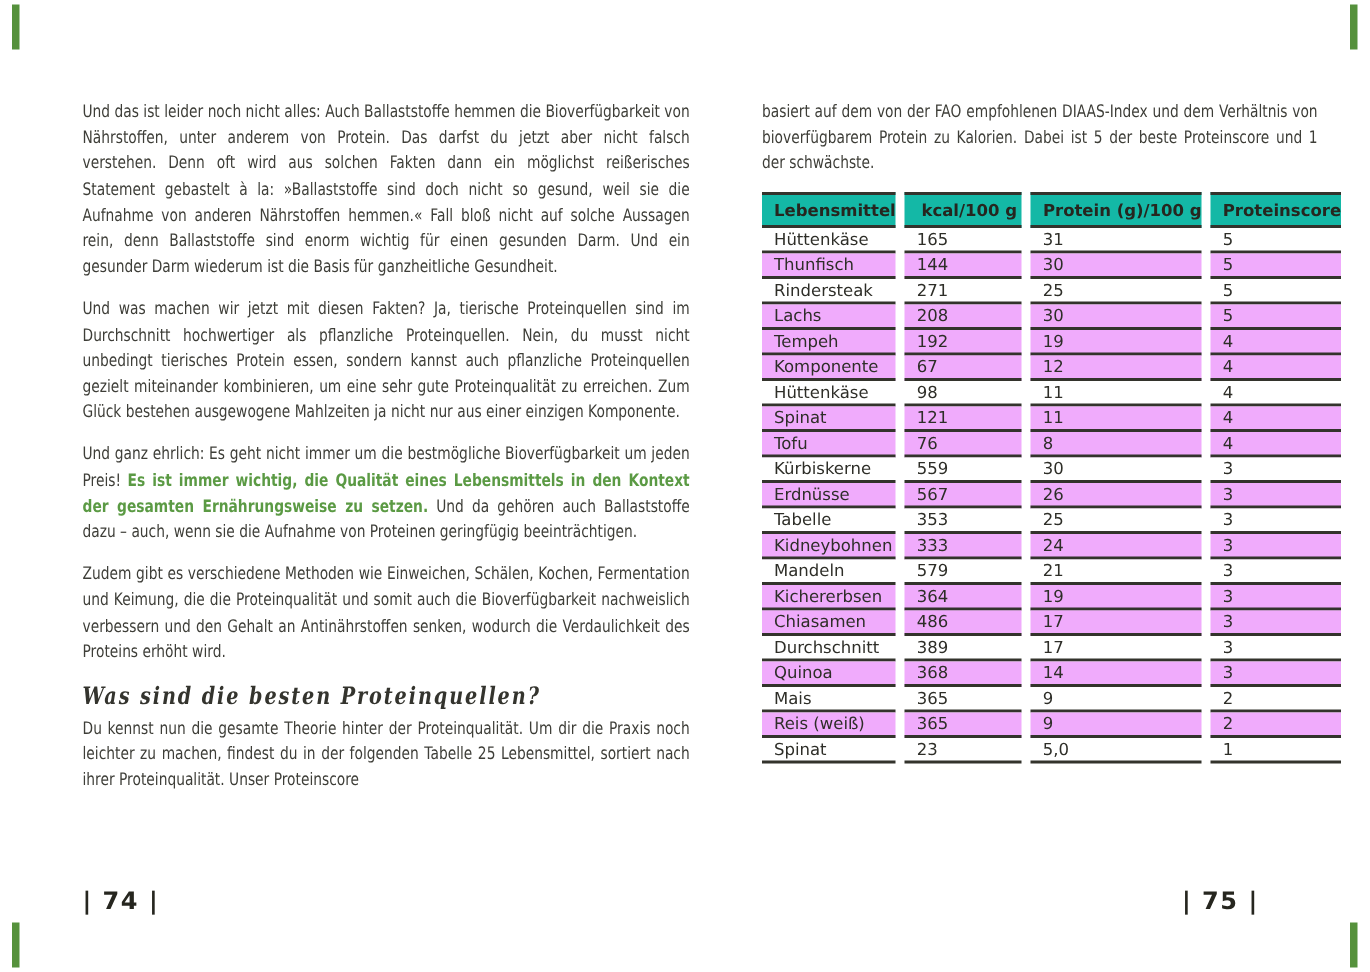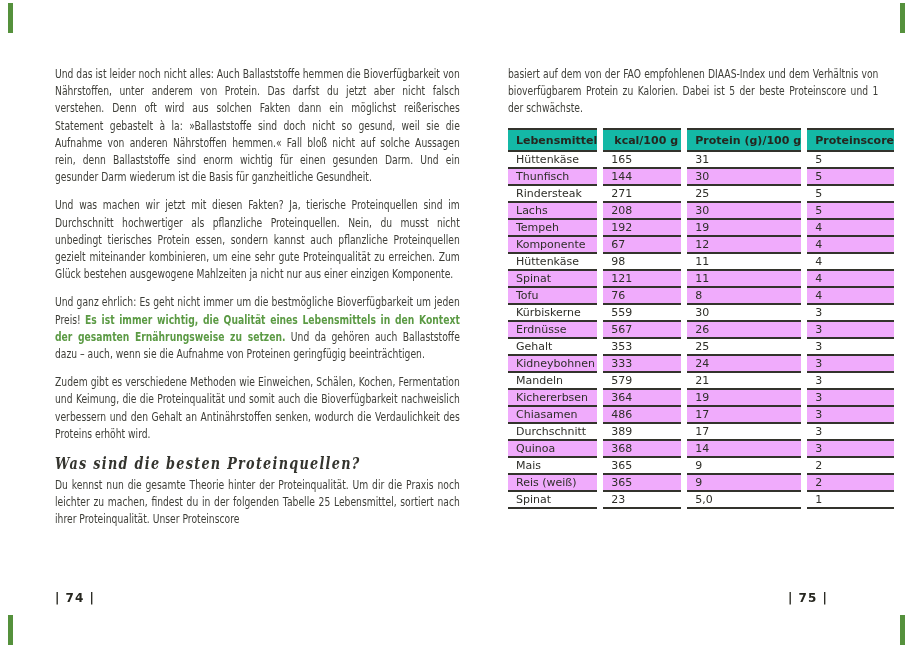--- a/index.html
+++ b/index.html
@@ -38,21 +38,21 @@
     padding:4px 0 3px 8px;border-top:2px solid #33332c;border-bottom:2px solid #33332c;
     white-space:nowrap;color:#26261f;font-weight:bold;
   }
   table.protein td{
     font-size:11px;line-height:12px;padding:2px 0 1px 8px;
     border-bottom:2px solid #33332c;color:#2e2e28;background:#ffffff;vertical-align:middle;
   }
   table.protein tr.alt td{background:#f0abfc}
 
   .pagenum{
-    position:absolute;top:591px;font-size:12px;font-weight:bold;letter-spacing:1px;color:#26261f;
+    position:absolute;top:591px;font-size:16px;font-weight:bold;letter-spacing:1px;color:#26261f;
   }
   .pagenum.pn-left{left:55px}
   .pagenum.pn-right{left:788px}
 </style>
 </head>
 <body>
 
 <div>
 
   <div class="edge-mark tl"></div>
@@ -150,21 +150,21 @@
           <td>30</td>
           <td>3</td>
         </tr>
         <tr class="alt">
           <td>Erdnüsse</td>
           <td>567</td>
           <td>26</td>
           <td>3</td>
         </tr>
         <tr>
-          <td>Gehalt</td>
+          <td>Tabelle</td>
           <td>353</td>
           <td>25</td>
           <td>3</td>
         </tr>
         <tr class="alt">
           <td>Kidneybohnen</td>
           <td>333</td>
           <td>24</td>
           <td>3</td>
         </tr>

